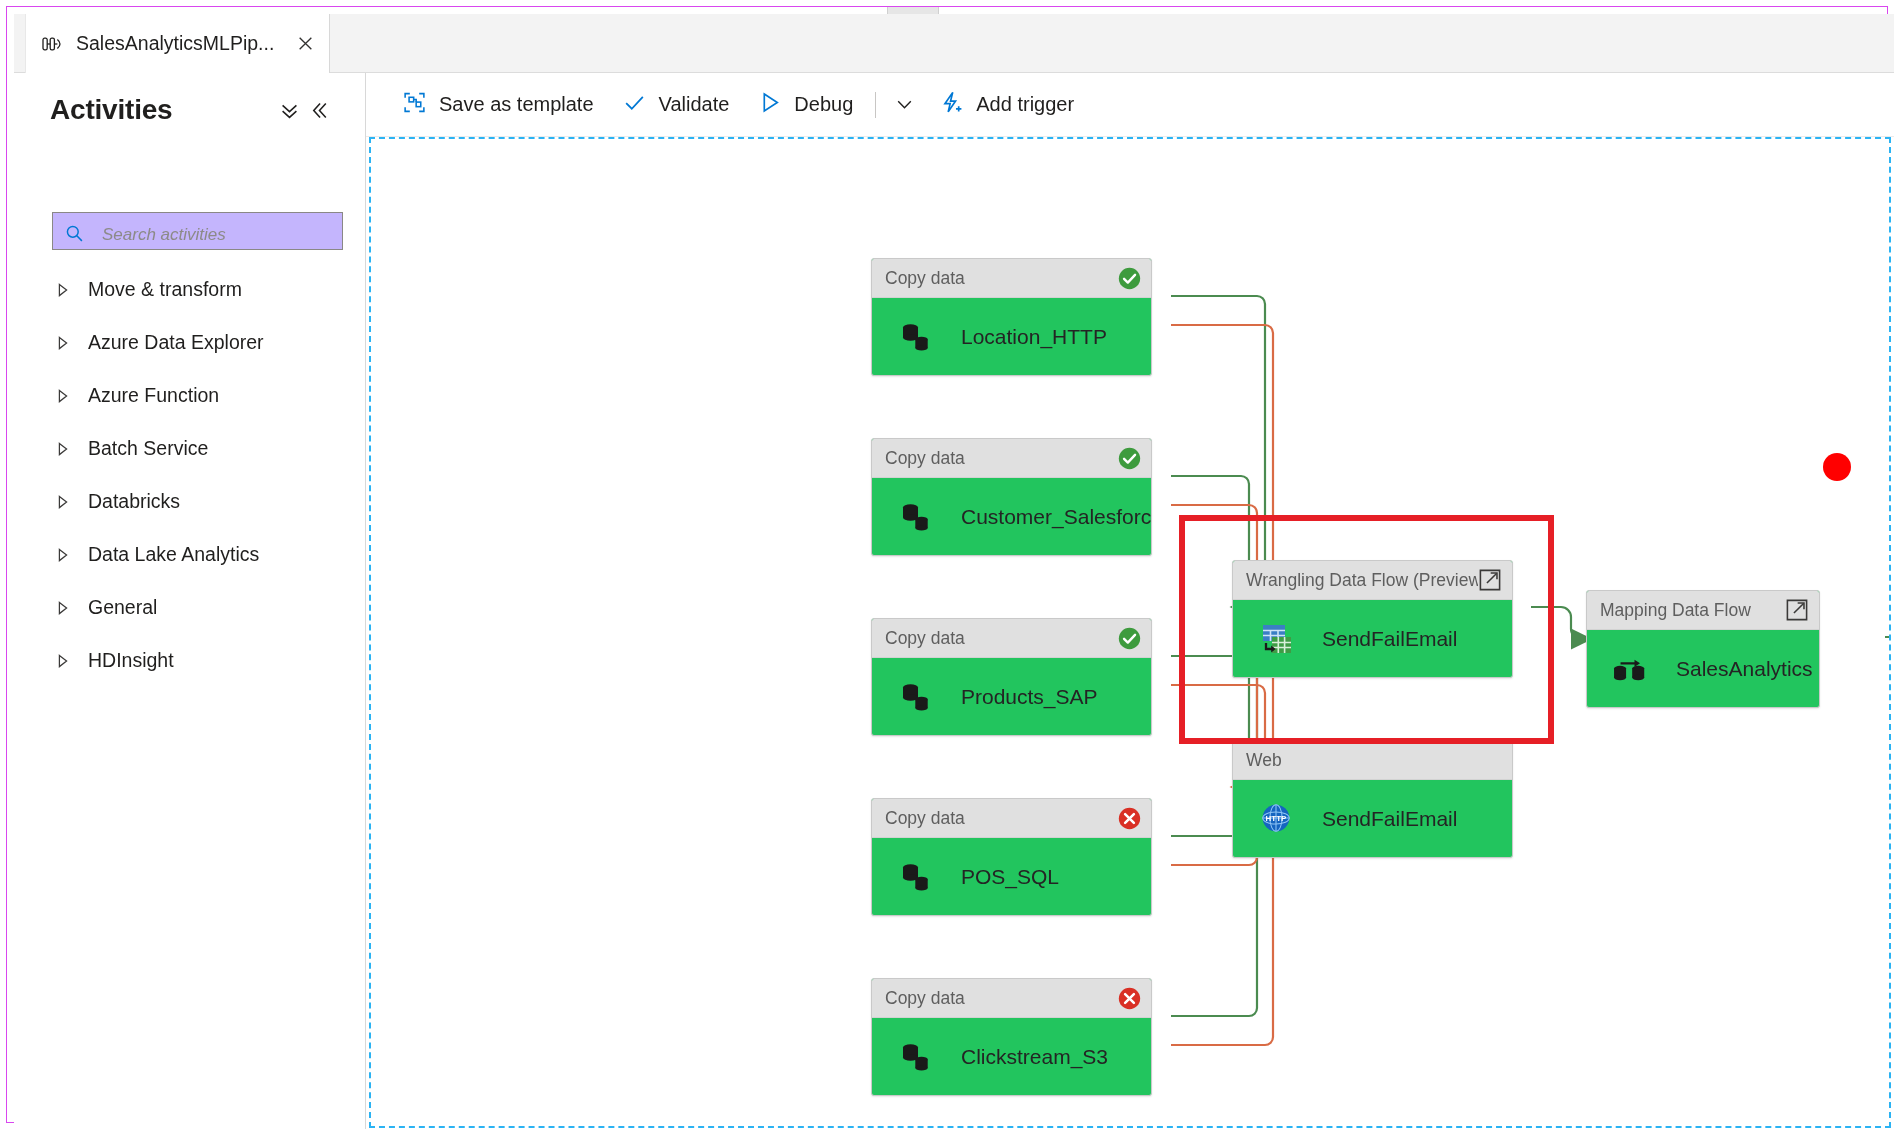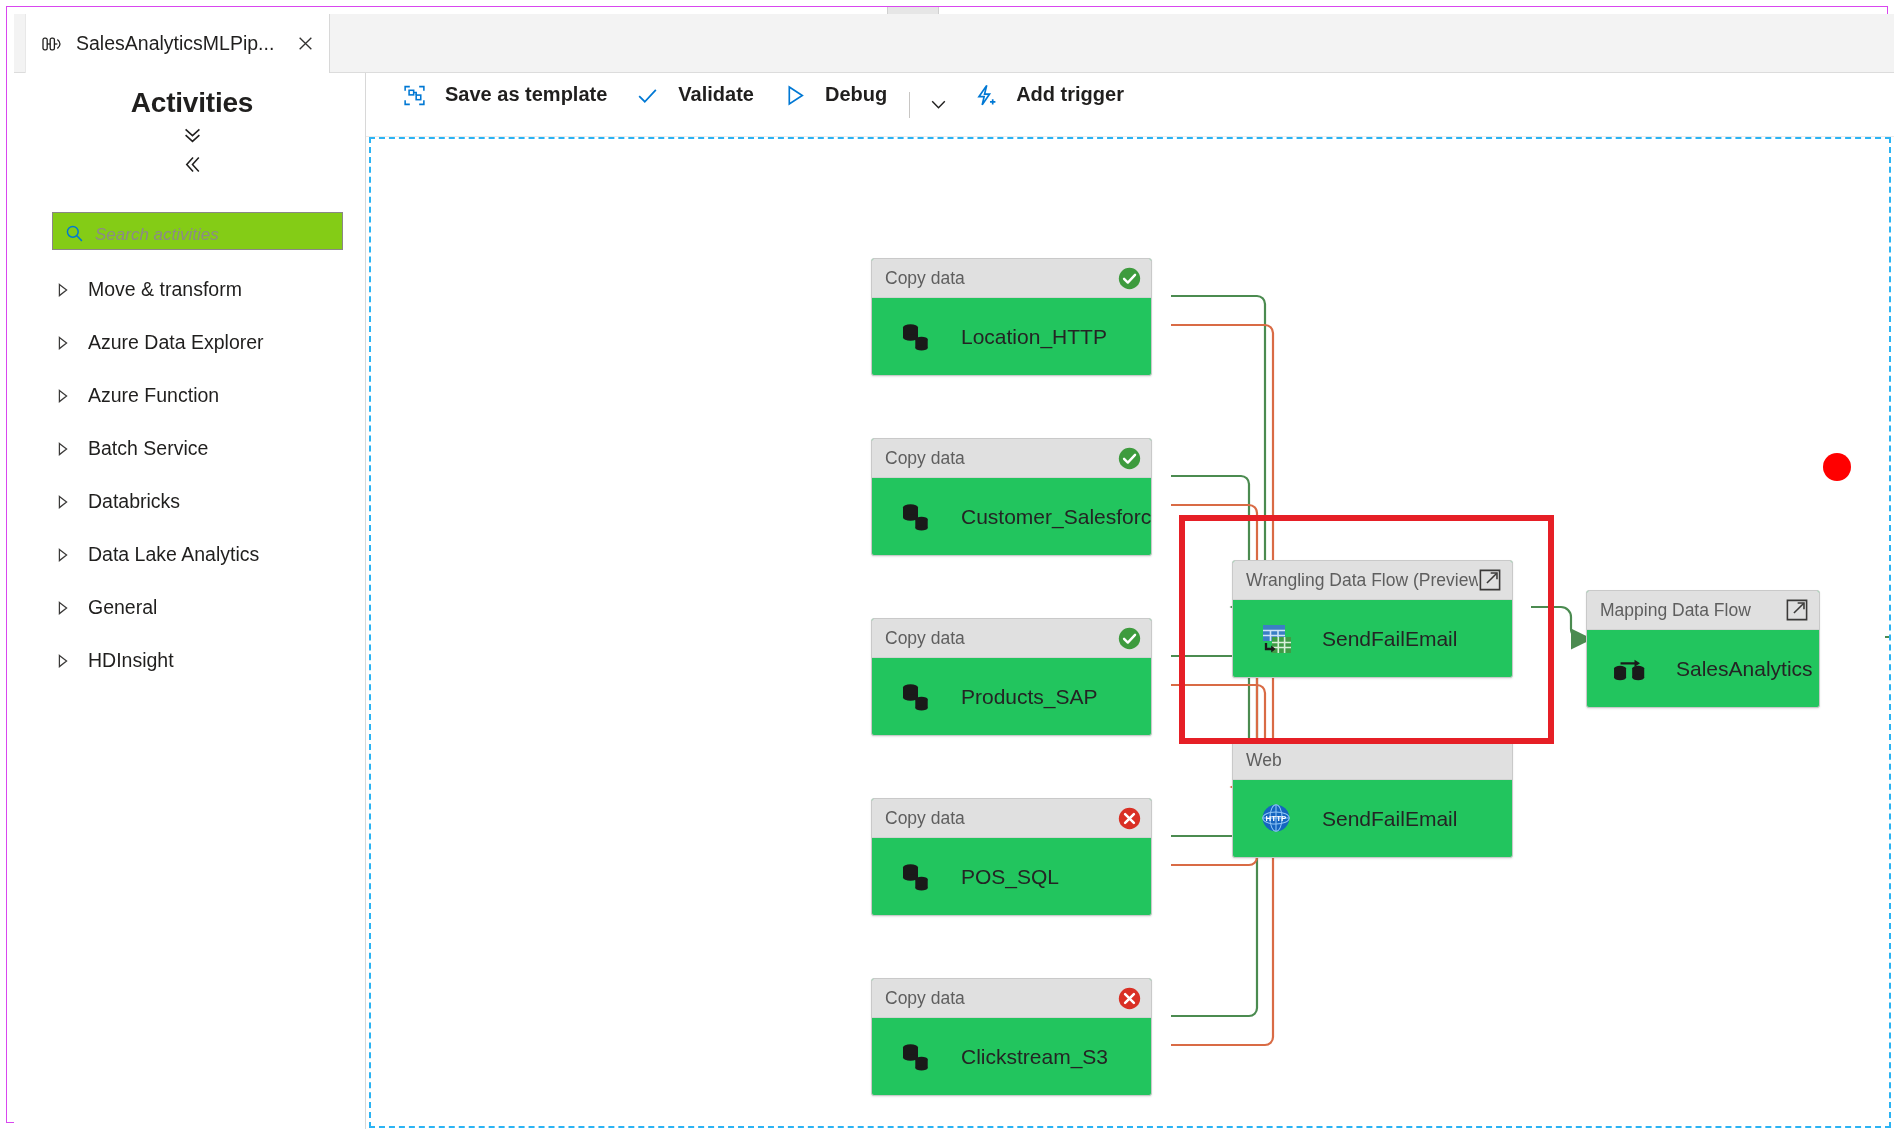--- a/index.html
+++ b/index.html
@@ -72,44 +72,43 @@
     width: 352px; height: 1057px;
     background: #ffffff;
     border-right: 1px solid #d8d8d8;
   }
   .sidebar-header {
     position: absolute;
     left: 0; top: 14px;
     width: 352px; height: 46px;
     display: flex; align-items: center;
     padding: 0 32px 0 36px;
-    flex-direction: column;
   }
   .sidebar-title {
     font-size: 28px;
     font-weight: 600;
     color: #201f1e;
     flex: 1 1 auto;
     letter-spacing: -0.2px;
   }
   .hdr-btn {
     width: 30px; height: 30px;
     display: flex; align-items: center; justify-content: center;
     color: #201f1e;
     flex: 0 0 auto;
   }
   .search-wrap {
     position: absolute;
     left: 38px; top: 139px;
     width: 291px; height: 38px;
     border: 1px solid #8a8886;
-    background: #84cc16;
+    background: #c4b5fd;
     display: flex; align-items: center;
     padding: 8px 8px 0 12px;
-    gap: 9px;
+    gap: 16px;
   }
   .search-input {
     border: 0; outline: 0;
     flex: 1 1 auto;
     font-family: "Liberation Sans", sans-serif;
     font-size: 17px;
     font-style: italic;
     color: #605e5c;
     background: transparent;
   }
@@ -140,26 +139,25 @@
   .toolbar {
     position: absolute;
     left: 0; top: 0;
     width: 1528px; height: 64px;
     display: flex; align-items: center;
     padding-left: 22px;
     gap: 0px;
     border-bottom: 1px solid #ebebeb;
   }
   .tb-btn {
-    display: flex; align-items: flex-start;
-    gap: 18px;
+    display: flex; align-items: center;
+    gap: 12px;
     height: 44px;
     padding: 0 14px;
     cursor: default;
-    font-weight: bold;
   }
   .tb-label { font-size: 20px; color: #201f1e; white-space: nowrap; }
   .tb-sep {
     width: 1px; height: 26px;
     background: #c8c6c4;
     margin: 0 8px;
   }
   .tb-caret {
     display: flex; align-items: center; justify-content: center;
     width: 40px; height: 40px;

